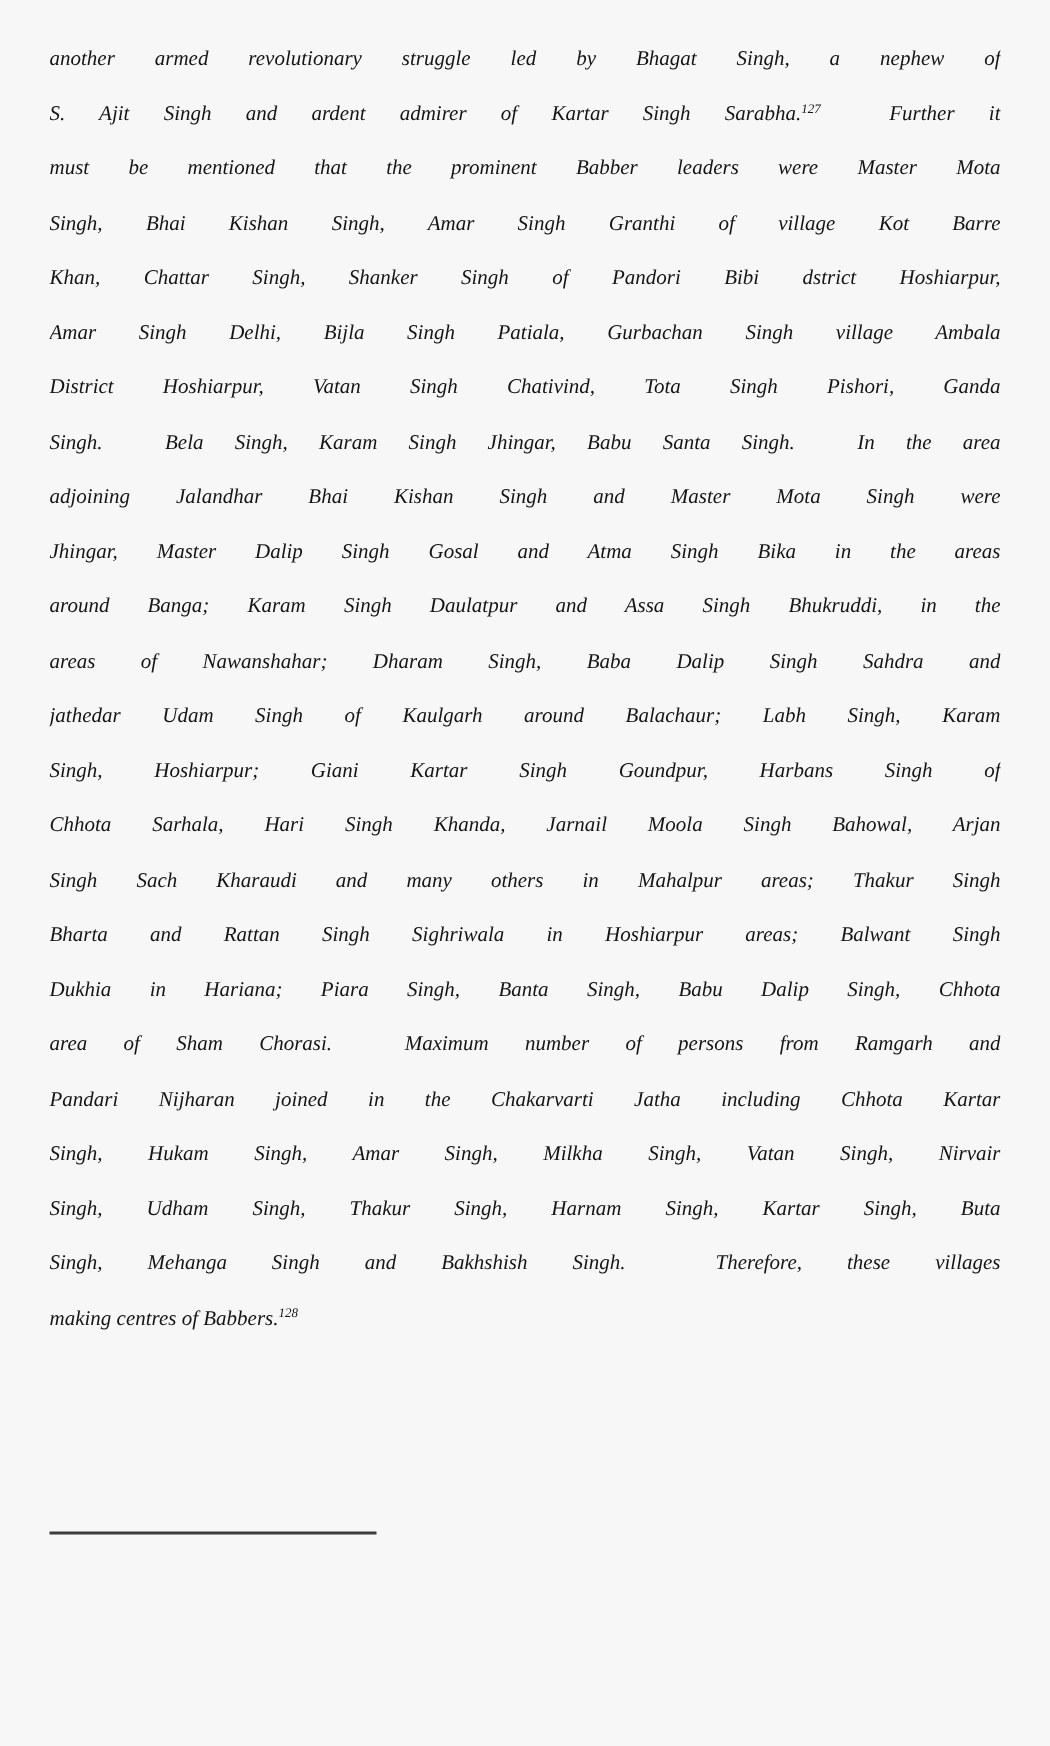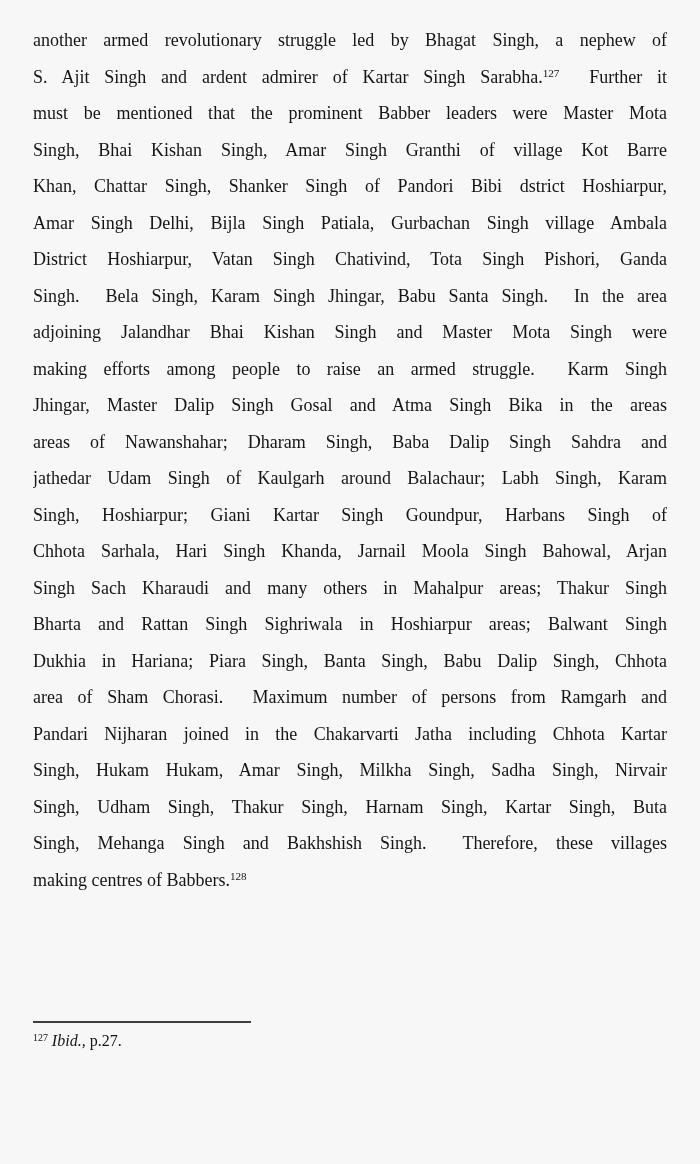--- a/index.html
+++ b/index.html
@@ -16,25 +16,26 @@
     color: #151515;
     overflow: hidden;
   }
   .body-text {
     position: absolute;
     left: 33px;
     top: 22px;
     width: 634px;
   }
   .line {
-    font-size: 18px;
+    font-size: 14px;
     line-height: 36.5px;
     height: 36.5px;
     white-space: pre-wrap;
     overflow: hidden;
+    font-style: italic;
   }
   .line.j {
     text-align: justify;
     text-align-last: justify;
   }
   .sup {
     font-size: 62%;
     position: relative;
     top: -0.48em;
     line-height: 0;
@@ -69,33 +70,32 @@
   <div class="body-text" id="body-text">
       <div class="line j"><span>another armed revolutionary struggle led by Bhagat Singh, a nephew of</span></div>
       <div class="line j"><span>S. Ajit Singh and ardent admirer of Kartar Singh Sarabha.</span><span class="sup">127</span><span>  Further it</span></div>
       <div class="line j"><span>must be mentioned that the prominent Babber leaders were Master Mota</span></div>
       <div class="line j"><span>Singh, Bhai Kishan Singh, Amar Singh Granthi of village Kot Barre</span></div>
       <div class="line j"><span>Khan, Chattar Singh, Shanker Singh of Pandori Bibi dstrict Hoshiarpur,</span></div>
       <div class="line j"><span>Amar Singh Delhi, Bijla Singh Patiala, Gurbachan Singh village Ambala</span></div>
       <div class="line j"><span>District Hoshiarpur, Vatan Singh Chativind, Tota Singh Pishori, Ganda</span></div>
       <div class="line j"><span>Singh.  Bela Singh, Karam Singh Jhingar, Babu Santa Singh.  In the area</span></div>
       <div class="line j"><span>adjoining Jalandhar Bhai Kishan Singh and Master Mota Singh were</span></div>
-      <div class="line j"><span>making efforts among people to raise an armed struggle.  Karm Singh</span></div>
       <div class="line j"><span>Jhingar, Master Dalip Singh Gosal and Atma Singh Bika in the areas</span></div>
+      <div class="line j"><span>around Banga; Karam Singh Daulatpur and Assa Singh Bhukruddi, in the</span></div>
       <div class="line j"><span>areas of Nawanshahar; Dharam Singh, Baba Dalip Singh Sahdra and</span></div>
       <div class="line j"><span>jathedar Udam Singh of Kaulgarh around Balachaur; Labh Singh, Karam</span></div>
       <div class="line j"><span>Singh, Hoshiarpur; Giani Kartar Singh Goundpur, Harbans Singh of</span></div>
       <div class="line j"><span>Chhota Sarhala, Hari Singh Khanda, Jarnail Moola Singh Bahowal, Arjan</span></div>
       <div class="line j"><span>Singh Sach Kharaudi and many others in Mahalpur areas; Thakur Singh</span></div>
       <div class="line j"><span>Bharta and Rattan Singh Sighriwala in Hoshiarpur areas; Balwant Singh</span></div>
       <div class="line j"><span>Dukhia in Hariana; Piara Singh, Banta Singh, Babu Dalip Singh, Chhota</span></div>
       <div class="line j"><span>area of Sham Chorasi.  Maximum number of persons from Ramgarh and</span></div>
       <div class="line j"><span>Pandari Nijharan joined in the Chakarvarti Jatha including Chhota Kartar</span></div>
-      <div class="line j"><span>Singh, Hukam Hukam, Amar Singh, Milkha Singh, Sadha Singh, Nirvair</span></div>
+      <div class="line j"><span>Singh, Hukam Singh, Amar Singh, Milkha Singh, Vatan Singh, Nirvair</span></div>
       <div class="line j"><span>Singh, Udham Singh, Thakur Singh, Harnam Singh, Kartar Singh, Buta</span></div>
       <div class="line j"><span>Singh, Mehanga Singh and Bakhshish Singh.  Therefore, these villages</span></div>
       <div class="line"><span>making centres of Babbers.</span><span class="sup">128</span></div>
     </div>
   <div class="footnote-separator"></div>
   <div class="footnotes" id="footnotes">
-      <div class="footnote"><span class="sup">127</span><span> </span><span class="it">Ibid.,</span><span> p.27.</span></div>
     </div>
 </div>
 
 </body></html>

